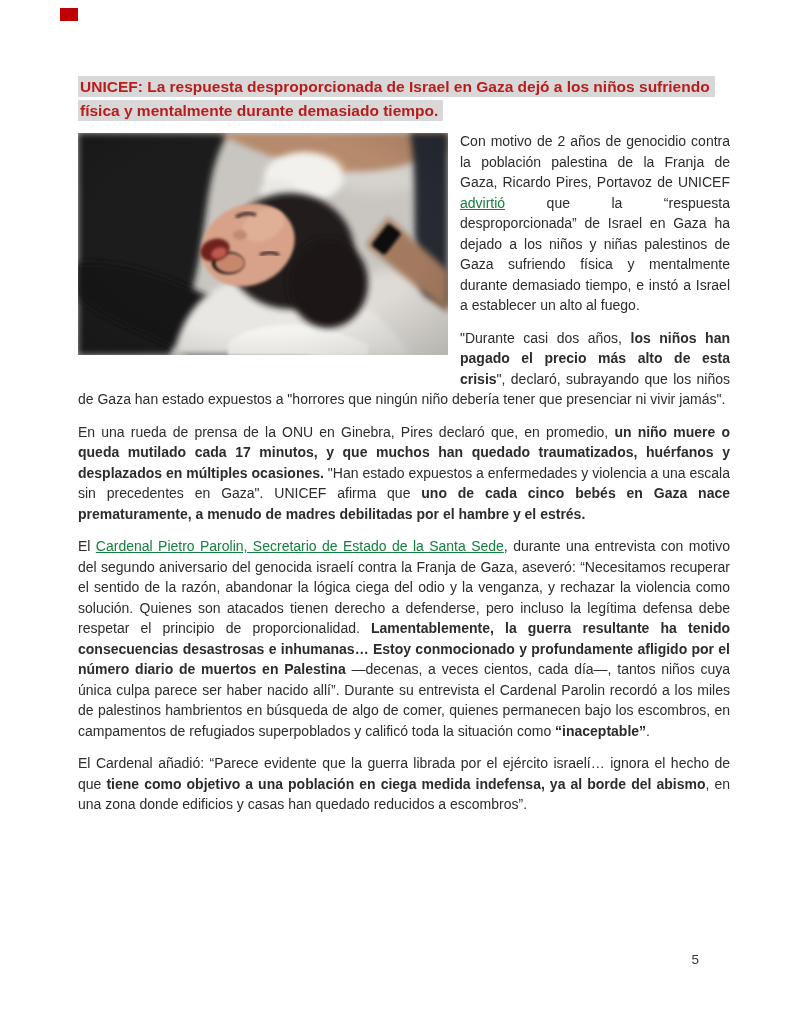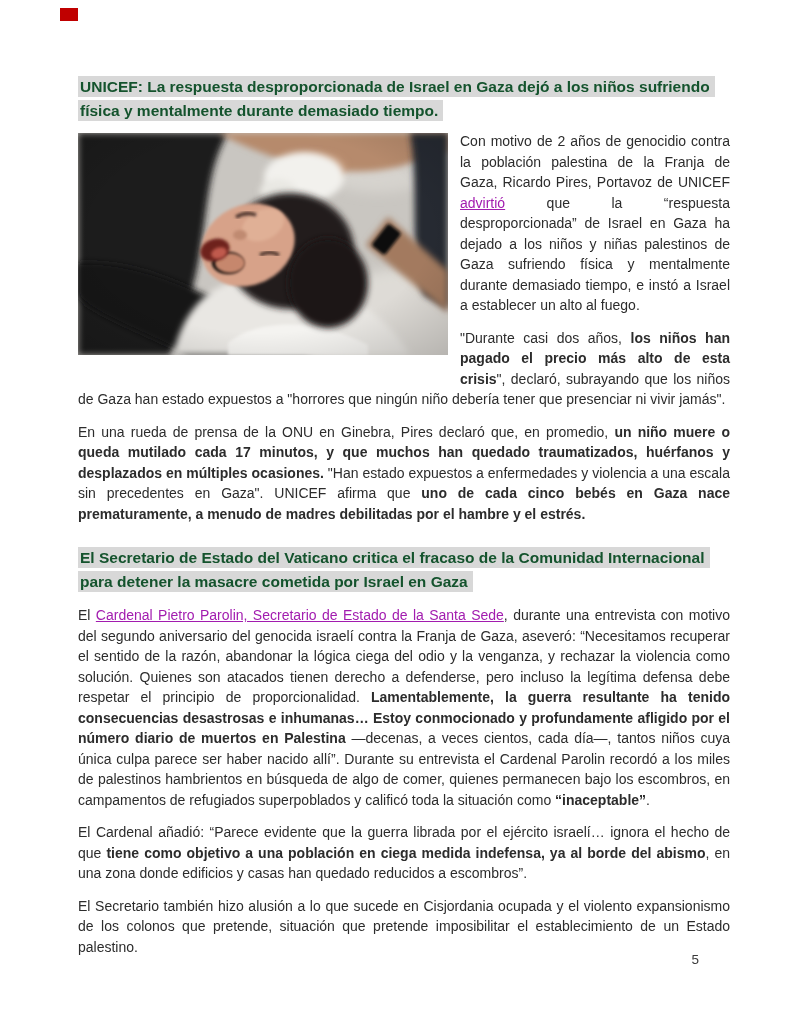--- a/index.html
+++ b/index.html
@@ -3,27 +3,27 @@
 <meta charset="utf-8">
 <style>
   html,body { margin:0; padding:0; background:#ffffff; }
   .page {
     position:relative; width:791px; height:1024px; margin:0 auto;
     background:#ffffff; overflow:hidden; box-sizing:border-box;
     padding:75px 61px 0 78px;
     font-family:"Liberation Sans", sans-serif; color:#212121;
   }
   .marker { position:absolute; left:60px; top:8px; width:18px; height:13px; background:#c00000; }
-  h1, h2 { font-size:15.5px; line-height:23.5px; font-weight:bold; color:#14532d; margin:0 0 9px 0; }
+  h1, h2 { font-size:15.5px; line-height:23.5px; font-weight:bold; color:#b91c1c; margin:0 0 9px 0; }
   h2 { margin-top:22px; margin-bottom:11px; }
   .hl { background:#d8d8d8; padding:2px 5px 2px 2px; box-decoration-break:clone; -webkit-box-decoration-break:clone; }
   p { font-size:14px; line-height:20.5px; margin:12px 0; text-align:justify; color:#2c2c2c; }
   p.first { margin-top:0; }
   .b { font-weight:bold; }
-  a.doc-link { color:#a21caf; text-decoration:underline; }
+  a.doc-link { color:#15803d; text-decoration:underline; }
   a.doc-link.b { font-weight:normal; }
   figure.photo {
     float:left; width:370px; height:222px; margin:2px 12px 20px 0; padding:0;
     overflow:hidden; background:#c9c6c1;
   }
   figure.photo svg { display:block; width:100%; height:100%; }
   .pagenum { position:absolute; right:92px; top:952px; font-size:13.5px; color:#3a3a3a; }
 </style>
 </head>
 <body>
@@ -88,21 +88,19 @@
 
       <ellipse cx="162" cy="102" rx="7" ry="5" fill="#c08a71" filter="url(#f3)"></ellipse>
       <rect x="0" y="0" width="370" height="222" fill="url(#vig)"></rect>
     </svg>
   </figure>
 
   <p class="first"><span>Con motivo de 2 años de genocidio contra la población palestina de la Franja de Gaza, Ricardo Pires, Portavoz de UNICEF </span><a href="#" class="doc-link">advirtió</a><span> que la “respuesta desproporcionada” de Israel en Gaza ha dejado a los niños y niñas palestinos de Gaza sufriendo física y mentalmente durante demasiado tiempo, e instó a Israel a establecer un alto al fuego.</span></p>
   <p><span>"Durante casi dos años, </span><span class="b">los niños han pagado el precio más alto de esta crisis</span><span>", declaró, subrayando que los niños de Gaza han estado expuestos a "horrores que ningún niño debería tener que presenciar ni vivir jamás".</span></p>
   <p><span>En una rueda de prensa de la ONU en Ginebra, Pires declaró que, en promedio, </span><span class="b">un niño muere o queda mutilado cada 17 minutos, y que muchos han quedado traumatizados, huérfanos y desplazados en múltiples ocasiones.</span><span> "Han estado expuestos a enfermedades y violencia a una escala sin precedentes en Gaza". UNICEF afirma que </span><span class="b">uno de cada cinco bebés en Gaza nace prematuramente, a menudo de madres debilitadas por el hambre y el estrés.</span></p>
 
-  <h2><span class="hl">El Secretario de Estado del Vaticano critica el fracaso de la Comunidad Internacional para detener la masacre cometida por Israel en Gaza</span></h2>
 
   <p><span>El </span><a href="#" class="doc-link b">Cardenal Pietro Parolin, Secretario de Estado de la Santa Sede</a><span>,  durante una entrevista con motivo del segundo aniversario del genocida israelí contra la Franja de Gaza, aseveró: “Necesitamos recuperar el sentido de la razón, abandonar la lógica ciega del odio y la venganza, y rechazar la violencia como solución. Quienes son atacados tienen derecho a defenderse, pero incluso la legítima defensa debe respetar el principio de proporcionalidad. </span><span class="b">Lamentablemente, la guerra resultante ha tenido consecuencias desastrosas e inhumanas… Estoy conmocionado y profundamente afligido por el número diario de muertos en Palestina</span><span> —decenas, a veces cientos, cada día—, tantos niños cuya única culpa parece ser haber nacido allí”. Durante su entrevista el Cardenal Parolin recordó a los miles de palestinos hambrientos en búsqueda de algo de comer, quienes permanecen bajo los escombros, en campamentos de refugiados superpoblados y calificó toda la situación como </span><span class="b">“inaceptable”</span><span>.</span></p>
   <p><span>El Cardenal añadió: “Parece evidente que la guerra librada por el ejército israelí… ignora el hecho de que </span><span class="b">tiene como objetivo a una población en ciega medida indefensa, ya al borde del abismo</span><span>, en una zona donde edificios y casas han quedado reducidos a escombros”.</span></p>
-  <p><span>El Secretario también hizo alusión a lo que sucede en Cisjordania ocupada y el violento expansionismo de los colonos que pretende, situación que pretende imposibilitar el establecimiento de un Estado palestino.</span></p>
 
   <div class="pagenum">5</div>
 
 </div>
 
 </body></html>

